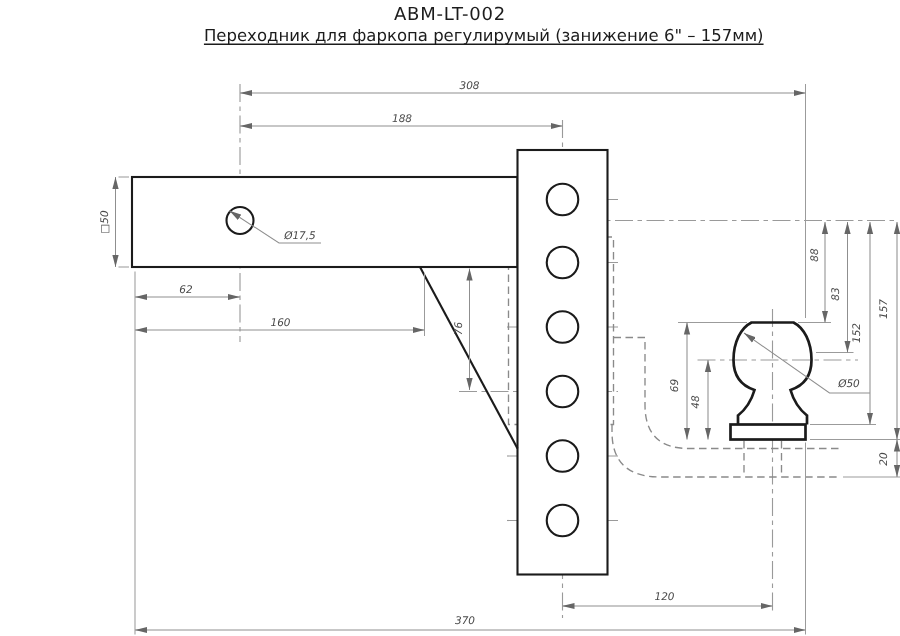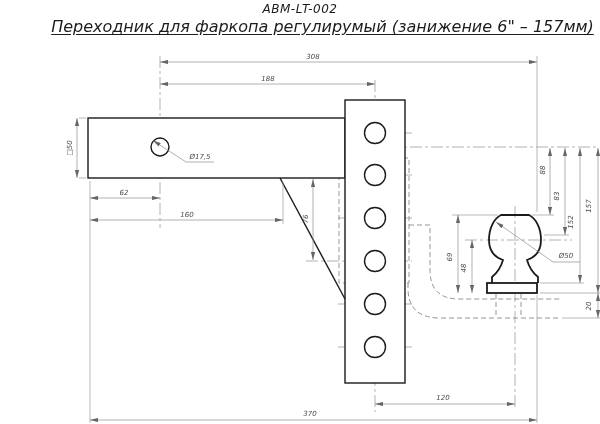--- a/index.html
+++ b/index.html
@@ -1,21 +1,21 @@
 <!DOCTYPE html>
 <html><head>
 <meta charset="utf-8">
 <style>
   html,body{margin:0;padding:0;background:#fff;}
   .sheet{position:relative;width:600px;height:424px;background:#ffffff;overflow:hidden;
          font-family:"DejaVu Sans",sans-serif;}
   .hdr{position:absolute;top:2px;left:0;width:600px;text-align:center;color:#1c1c1c;
-       font-style:italic;line-height:1.25;}
+       line-height:1.25;}
   .hdr .code{font-size:12px;letter-spacing:.5px;}
-  .hdr .ttl{font-size:16px;text-decoration:underline;text-underline-offset:2px;padding-left:45px;}
+  .hdr .ttl{font-size:11px;text-decoration:underline;text-underline-offset:2px;padding-left:45px;}
   svg{position:absolute;top:0;left:0;}
   svg text{font-family:"DejaVu Sans",sans-serif;font-style:italic;fill:#4a4a4a;font-size:7px;}
   .obj{stroke:#1b1b1b;stroke-width:1.4;fill:none;}
   .objf{stroke:#1b1b1b;stroke-width:1.4;fill:#ffffff;}
   .thick{stroke-width:1.8;}
   .hid{stroke:#8a8a8a;stroke-width:.9;fill:none;stroke-dasharray:5 3;}
   .cl{stroke:#9a9a9a;stroke-width:.75;fill:none;stroke-dasharray:12 3 3 3;}
   .ext{stroke:#9b9b9b;stroke-width:.7;fill:none;}
   .dim{stroke:#8f8f8f;stroke-width:.7;fill:none;}
 </style>

